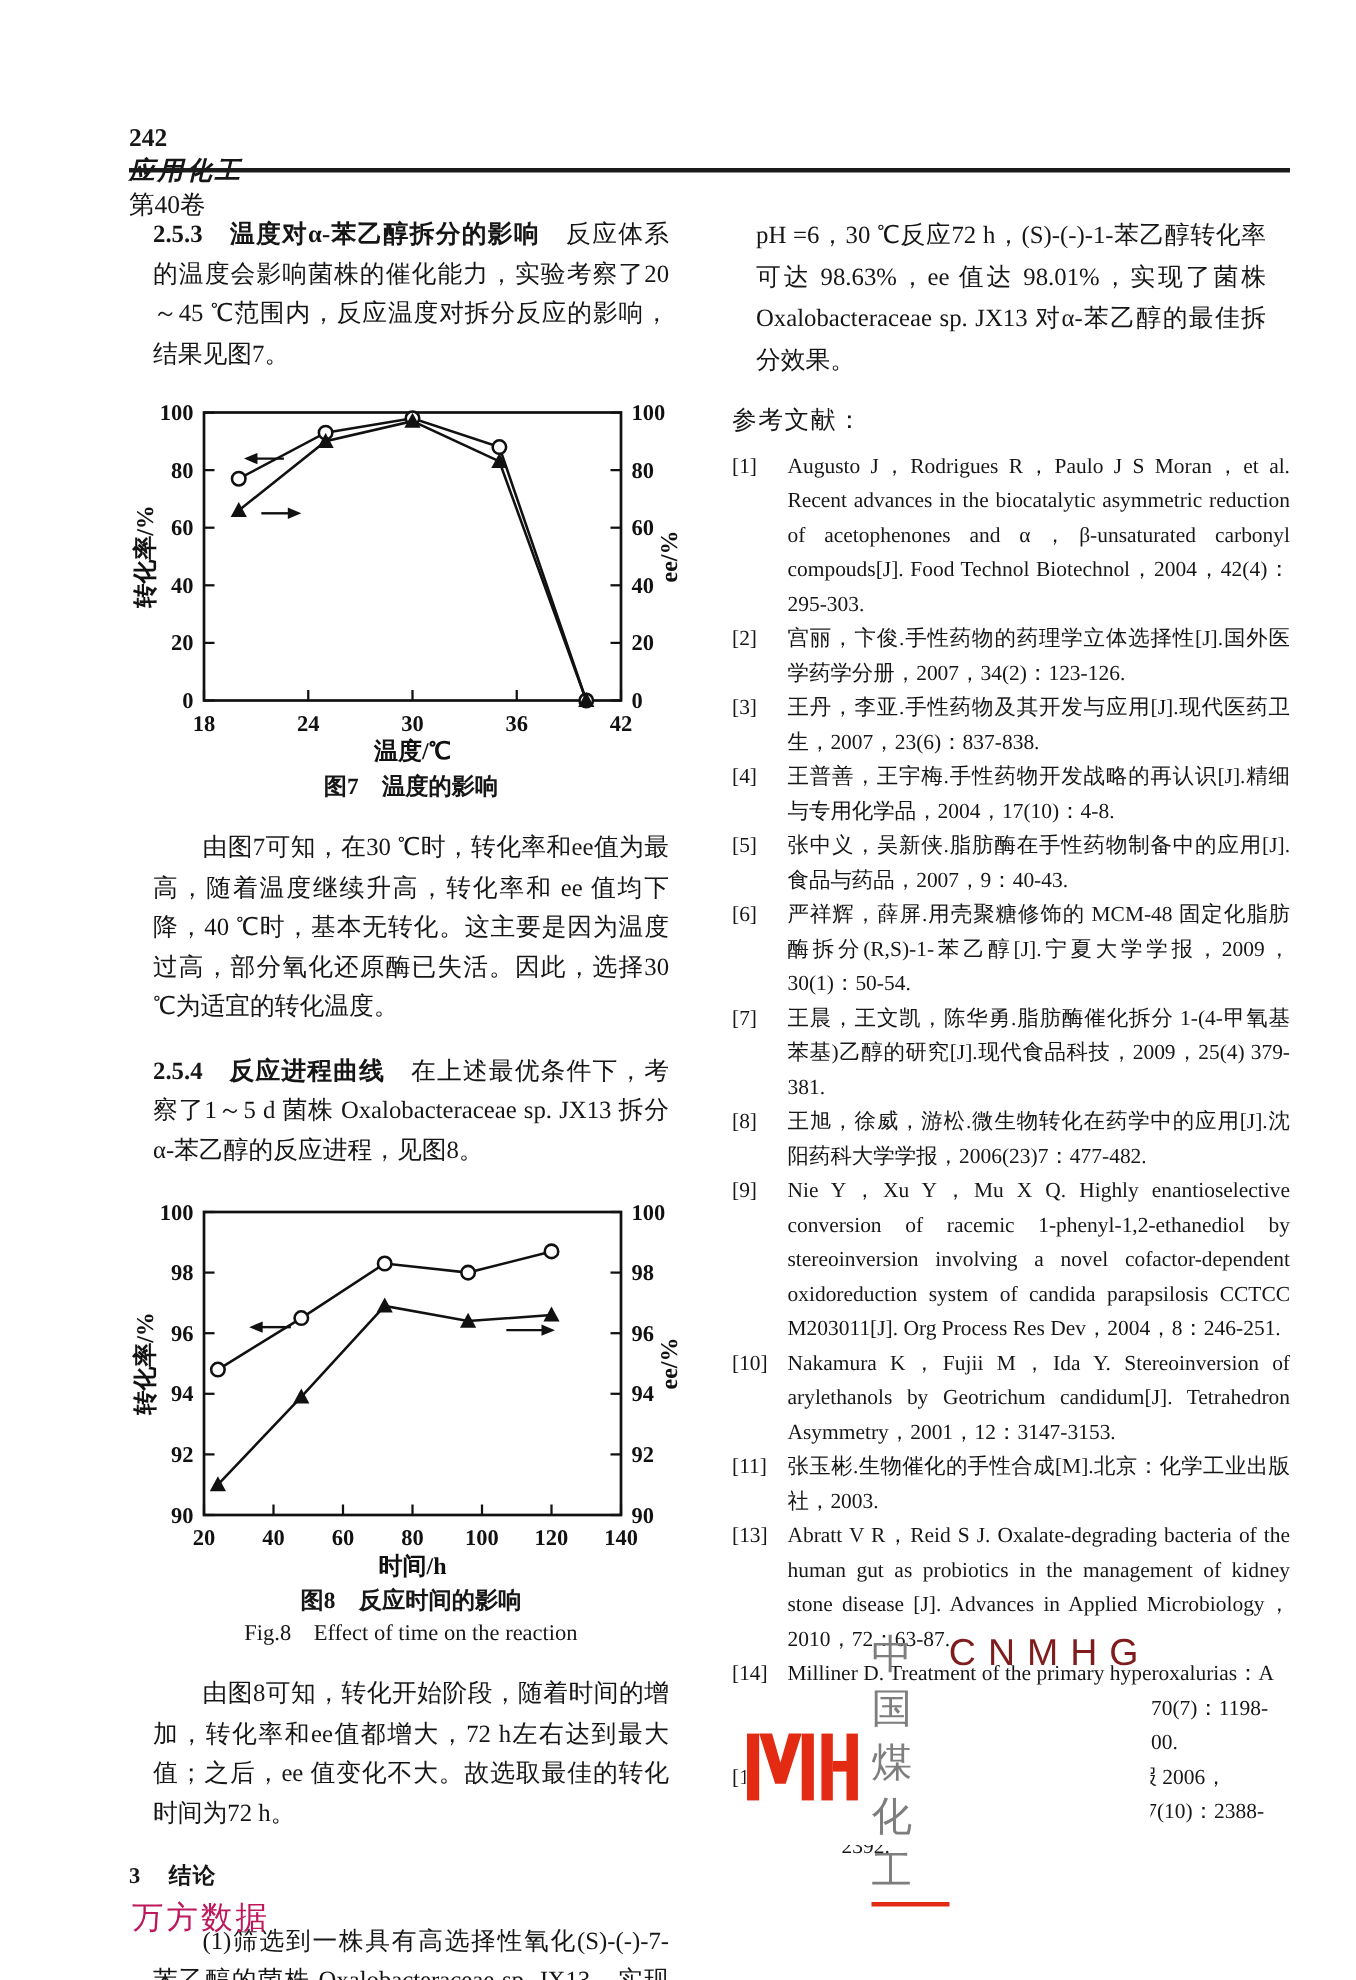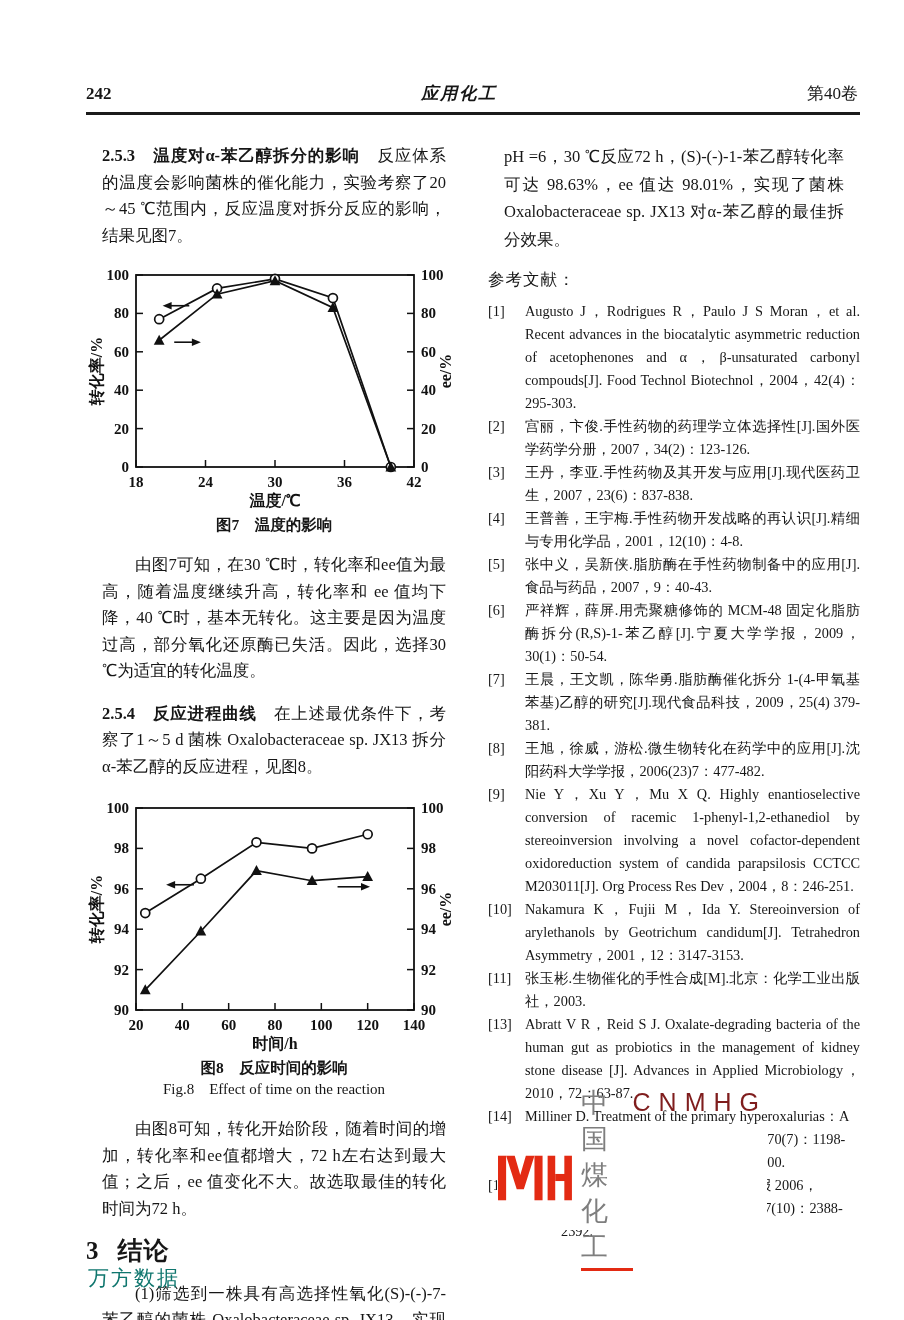--- a/index.html
+++ b/index.html
@@ -1,31 +1,31 @@
 <!DOCTYPE html>
 <html><head>
 <meta charset="utf-8">
 <style>
   html,body{margin:0;padding:0;background:#d9d9d9;}
   .page{position:relative;width:904px;height:1320px;background:#ffffff;overflow:hidden;
         font-family:"Liberation Serif",serif;color:#161616;}
   
-  .hdr{position:absolute;top:82px;left:86px;right:46px;display:flex;justify-content:space-between;
-       align-items:baseline;font-size:17px;}
+  .hdr{position:absolute;top:82px;left:86px;right:46px;display:flex;justify-content:center;
+       align-items:baseline;font-size:17px;flex-direction:column;}
   .hdr .journal{font-weight:700;letter-spacing:2px;font-style:italic;}
   .hdr .pno{font-weight:700;}
   .hdr-rule{position:absolute;top:112px;left:86px;right:44px;height:3px;background:#1b1b1b;}
   
   .cols{position:absolute;top:127px;left:86px;right:44px;display:flex;gap:26px;}
   .col-l{width:376px;flex-shrink:0;font-size:16.5px;line-height:26.5px;text-align:justify;}
   .col-r{flex:1;min-width:0;}
   p{margin:16px;}
   .indent{text-indent:2em;}
   .bold{font-weight:700;}
-  .sec3{font-size:25px;font-weight:700;margin:7px 0 15px;letter-spacing:1px;}
+  .sec3{font-size:15px;font-weight:700;margin:7px 0 15px;letter-spacing:1px;}
   .sec3 .no{margin-right:18px;}
   
   .figure{margin:4px 0 6px;text-align:center;}
   .figure svg{display:block;margin:0 auto;}
   .cap-zh{font-weight:700;font-size:15.5px;line-height:22px;margin-top:3px;}
   .cap-en{font-size:15px;line-height:21px;}
   svg text.tick{font:700 15px "Liberation Serif",serif;fill:#111;}
   svg text.axlabel{font:700 16px "Liberation Serif",serif;fill:#111;}
   
   .intro{font-size:16.5px;line-height:27.5px;text-align:justify;}
@@ -37,21 +37,21 @@
   
   .watermark{position:absolute;left:497px;top:1126px;width:270px;height:104px;background:#ffffff;
              display:flex;align-items:center;gap:8px;}
   .wm-right{display:flex;flex-direction:row;}
   .wm-zh{font-family:"Liberation Sans",sans-serif;font-size:27px;color:#7e7e7e;letter-spacing:1px;
          border-bottom:3px solid #e32a13;padding-bottom:3px;}
   .wm-latin{font-family:"Liberation Sans",sans-serif;font-size:25px;color:#7f1d1d;letter-spacing:8px;
             margin-top:3px;}
   
   .footer{position:absolute;left:88px;top:1264px;font-family:"Liberation Sans",sans-serif;
-          font-size:21px;color:#0f766e;letter-spacing:2px;}
+          font-size:21px;color:#be185d;letter-spacing:2px;}
 </style>
 </head>
 <body>
 
 <div class="page">
 
   <div class="hdr">
     <span class="pno">242</span>
     <span class="journal">应用化工</span>
     <span>第40卷</span>
@@ -211,21 +211,21 @@
           <div class="ref">
             <span class="ref-no">[2]</span>
             <div class="ref-text"><span>宫丽，卞俊.手性药物的药理学立体选择性[J].国外医学药学分册，2007，34(2)：123-126.</span></div>
           </div>
           <div class="ref">
             <span class="ref-no">[3]</span>
             <div class="ref-text"><span>王丹，李亚.手性药物及其开发与应用[J].现代医药卫生，2007，23(6)：837-838.</span></div>
           </div>
           <div class="ref">
             <span class="ref-no">[4]</span>
-            <div class="ref-text"><span>王普善，王宇梅.手性药物开发战略的再认识[J].精细与专用化学品，2001，12(10)：4-8.</span></div>
+            <div class="ref-text"><span>王普善，王宇梅.手性药物开发战略的再认识[J].精细与专用化学品，2004，17(10)：4-8.</span></div>
           </div>
           <div class="ref">
             <span class="ref-no">[5]</span>
             <div class="ref-text"><span>张中义，吴新侠.脂肪酶在手性药物制备中的应用[J].食品与药品，2007，9：40-43.</span></div>
           </div>
           <div class="ref">
             <span class="ref-no">[6]</span>
             <div class="ref-text"><span>严祥辉，薛屏.用壳聚糖修饰的 MCM-48 固定化脂肪酶拆分(R,S)-1-苯乙醇[J].宁夏大学学报，2009，30(1)：50-54.</span></div>
           </div>
           <div class="ref">

